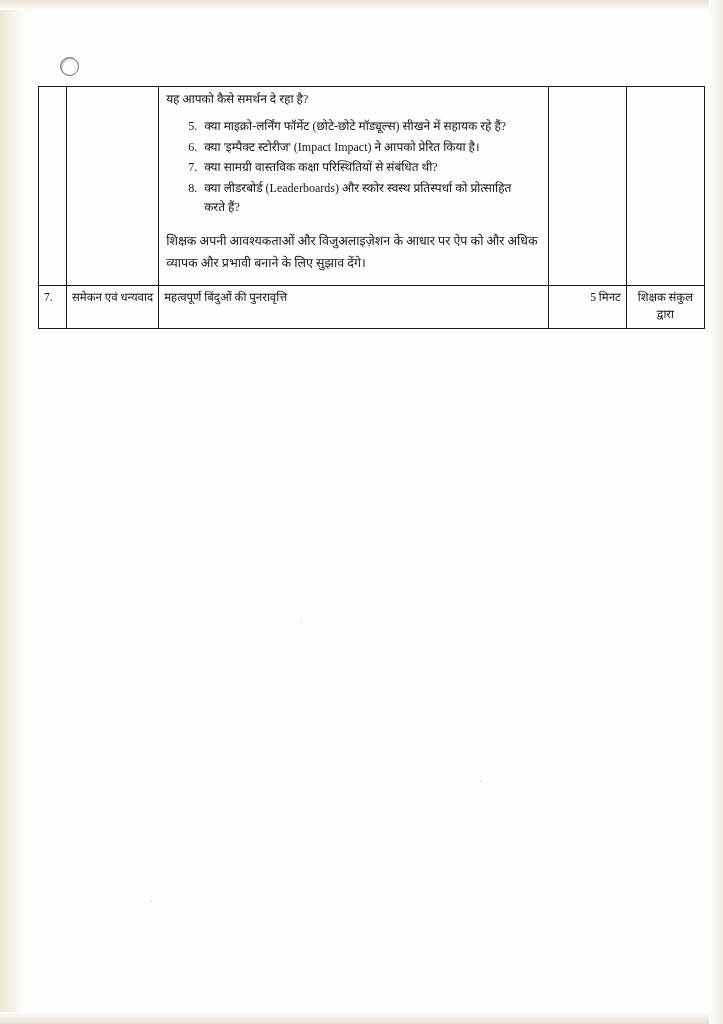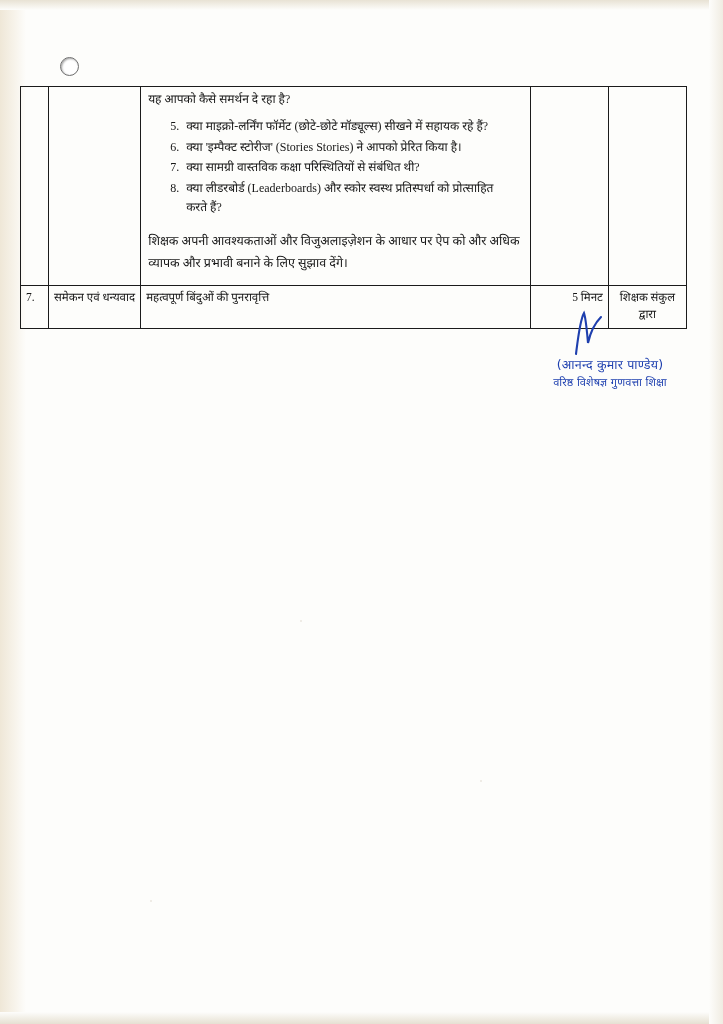--- a/index.html
+++ b/index.html
@@ -59,21 +59,21 @@
     height: 17px;
     border-radius: 50%;
     background: #ffffff;
     border: 1.6px solid #6e6e6e;
     box-shadow: inset 1px 1px 2px rgba(0,0,0,0.35);
   }
 
   
   .doc-table {
     position: absolute;
-    left: 20px;
+    left: 38px;
     top: 86px;
     width: 667px;
     border-collapse: collapse;
     table-layout: fixed;
   }
   .doc-table td {
     border: 1px solid #1b1b1b;
     vertical-align: top;
     padding: 3px 5px 5px 5px;
     font-size: 11.5px;
@@ -200,43 +200,36 @@
       <col class="col-by">
     </colgroup>
     <tbody>
       <tr>
         <td></td>
         <td></td>
         <td>
           <p class="cont-text">यह आपको कैसे समर्थन दे रहा है?</p>
           <ol class="q-list" start="5">
             <li>क्या माइक्रो-लर्निंग फॉर्मेट (छोटे-छोटे मॉड्यूल्स) सीखने में सहायक रहे हैं?</li>
-            <li>क्या 'इम्पैक्ट स्टोरीज' (Stories Stories) ने आपको प्रेरित किया है।</li>
+            <li>क्या 'इम्पैक्ट स्टोरीज' (Impact Impact) ने आपको प्रेरित किया है।</li>
             <li>क्या सामग्री वास्तविक कक्षा परिस्थितियों से संबंधित थी?</li>
             <li>क्या लीडरबोर्ड (Leaderboards) और स्कोर स्वस्थ प्रतिस्पर्धा को प्रोत्साहित करते हैं?</li>
           </ol>
           <p class="closing-para">शिक्षक अपनी आवश्यकताओं और विजुअलाइज़ेशन के आधार पर ऐप को और अधिक व्यापक और प्रभावी बनाने के लिए सुझाव देंगे।</p>
         </td>
         <td></td>
         <td></td>
       </tr>
       <tr>
         <td class="row2-sn">7.</td>
         <td class="row2-topic">समेकन एवं धन्यवाद</td>
         <td class="row2-detail">महत्वपूर्ण बिंदुओं की पुनरावृत्ति</td>
         <td class="row2-time">5 मिनट</td>
         <td class="row2-by">शिक्षक संकुल द्वारा</td>
       </tr>
     </tbody>
   </table>
 
-  <div class="signature-block">
-    <svg class="sig-mark" viewBox="0 0 40 46">
-      <path d="M8 44 C10 28 12 10 16 3 C18 9 19 22 20 33 C22 24 26 14 33 7" fill="none" stroke="#1e3fae" stroke-width="2.1" stroke-linecap="round"></path>
-    </svg>
-    <div class="sig-name">(आनन्द कुमार पाण्डेय)</div>
-    <div class="sig-desig">वरिष्ठ विशेषज्ञ गुणवत्ता शिक्षा</div>
-  </div>
 
   <div class="speck" style="left:300px; top:620px; width:2px; height:2px;"></div>
   <div class="speck" style="left:480px; top:780px; width:2px; height:2px;"></div>
   <div class="speck" style="left:150px; top:900px; width:2px; height:2px;"></div>
 </div>
 
 </body></html>

